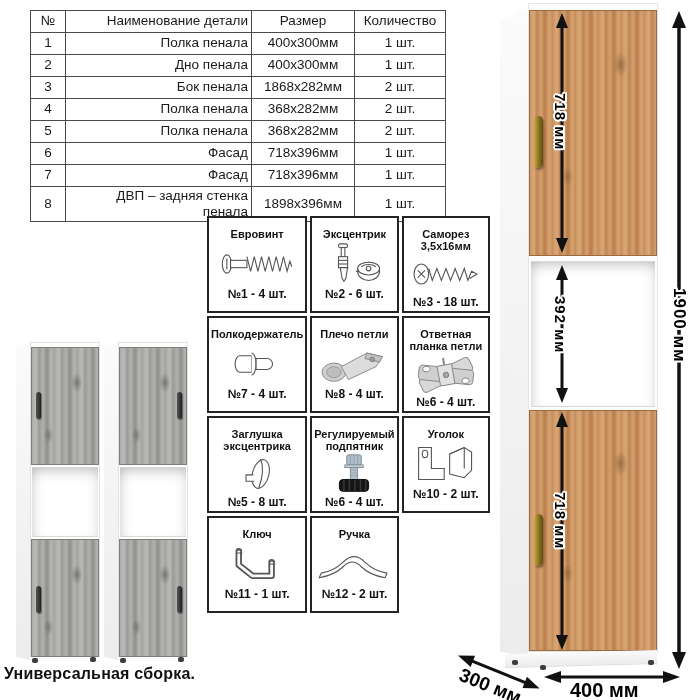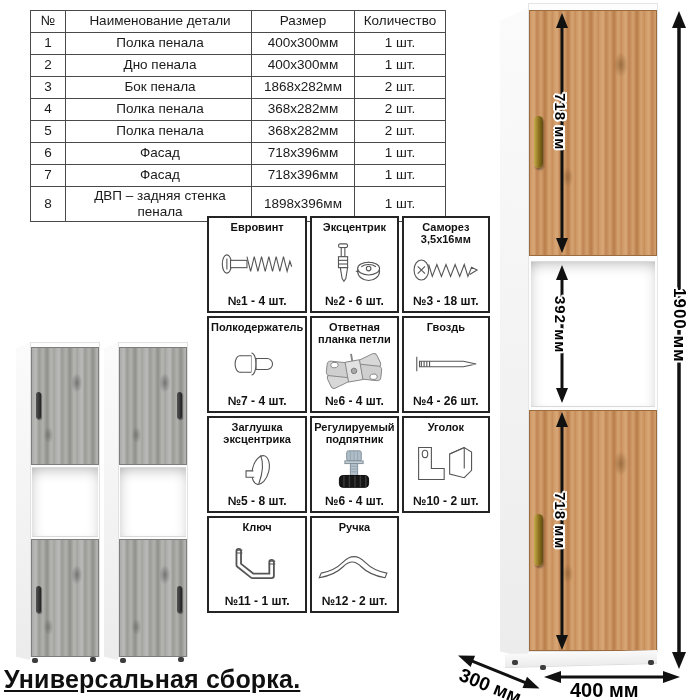--- a/index.html
+++ b/index.html
@@ -5,29 +5,29 @@
   html,body{margin:0;padding:0;}
   body{font-family:"Liberation Sans",sans-serif;background:#fff;}
   #canvas{position:relative;width:700px;height:700px;background:#fff;overflow:hidden;}
 
   
   .parts-table{position:absolute;left:30px;top:10px;border-collapse:collapse;table-layout:fixed;background:#fff;}
   .parts-table td,.parts-table th{border:1px solid #4a4a4a;font-size:13.5px;font-weight:normal;color:#1a1a1a;
      padding:1px 3px;height:19px;text-align:center;line-height:1.2;}
   .parts-table th{font-weight:normal;}
   .parts-table .c-num{width:28px;}
-  .parts-table .c-name{width:176px;text-align:center;padding-left:6px;}
+  .parts-table .c-name{width:176px;text-align:right;padding-left:6px;}
   .parts-table .c-size{width:96px;}
   .parts-table .c-qty{width:84px;}
 
   
   .hw-grid{position:absolute;left:207px;top:216px;width:283px;display:grid;
      grid-template-columns:repeat(3,1fr);grid-auto-rows:97px;gap:3px;}
   .hw-cell{border:2px solid #242424;background:#fff;display:flex;flex-direction:column;
-     align-items:center;justify-content:space-between;padding:3px 2px;box-sizing:border-box;}
+     align-items:center;justify-content:space-between;padding:10px 2px;box-sizing:border-box;}
   .hw-title{font-size:11px;font-weight:bold;color:#111;text-align:center;line-height:1.12;}
   .hw-icon{flex:1;display:flex;align-items:center;justify-content:center;width:100%;}
   .hw-icon svg{width:80px;height:42px;}
   .hw-count{font-size:12px;font-weight:bold;color:#111;}
 
   
   .oak{background:
       radial-gradient(ellipse 10px 18px at 72% 22%, rgba(101,62,25,.45), rgba(101,62,25,0) 70%),
       radial-gradient(ellipse 8px 14px at 30% 68%, rgba(101,62,25,.35), rgba(101,62,25,0) 70%),
       repeating-linear-gradient(90deg,#cd9765 0px,#d9a877 4px,#c18454 7px,#d2a06e 11px,#b97c49 15px,#d5a471 19px,#c68c59 23px);
@@ -50,21 +50,21 @@
   .foot-dot{position:absolute;width:6px;height:5px;background:#3c3c3c;border-radius:2px;}
 
   
   .arr{position:absolute;}
   .dim-label{position:absolute;writing-mode:vertical-rl;font-weight:bold;color:#000;letter-spacing:1px;
       text-shadow:-1.5px -1.5px 0 #fff,1.5px -1.5px 0 #fff,-1.5px 1.5px 0 #fff,1.5px 1.5px 0 #fff,
                   0 -2px 0 #fff,0 2px 0 #fff,-2px 0 0 #fff,2px 0 0 #fff;white-space:nowrap;}
   .dim-h{position:absolute;font-weight:bold;color:#000;white-space:nowrap;
       text-shadow:-1.5px -1.5px 0 #fff,1.5px -1.5px 0 #fff,-1.5px 1.5px 0 #fff,1.5px 1.5px 0 #fff;}
 
-  .caption{position:absolute;left:4px;top:665px;font-size:25px;font-weight:bold;color:#101010;letter-spacing:.2px;text-decoration:underline;}
+  .caption{position:absolute;left:4px;top:665px;font-size:16px;font-weight:bold;color:#101010;letter-spacing:.2px;}
 
   svg .ln{stroke:#555;fill:none;stroke-width:1.2;}
   svg .fw{fill:#fff;stroke:#555;stroke-width:1.2;}
 </style>
 </head>
 <body>
 
 <div id="canvas">
 
   <table class="parts-table">
@@ -179,50 +179,52 @@
         <svg viewBox="0 0 84 46">
             <ellipse class="fw" cx="23" cy="23" rx="5" ry="9"></ellipse>
             <path class="fw" d="M23 14 h13 v18 h-13"></path>
             <path class="fw" d="M36 11 a5 12 0 0 1 0 24"></path>
             <path class="fw" d="M41 17 h12 a6 6 0 0 1 0 12 h-12 z"></path>
           </svg>
       </div>
       <div class="hw-count">№7 - 4 шт.</div>
     </div>
 
+    <div class="hw-cell">
+      <div class="hw-title">Плечо петли</div>
+      <div class="hw-icon">
+        <svg viewBox="0 0 84 46">
+            <ellipse cx="20" cy="32" rx="13" ry="10" fill="#cfcfcf" stroke="#848484"></ellipse>
+            <ellipse cx="20" cy="32" rx="8" ry="6" fill="#bdbdbd" stroke="#979797"></ellipse>
+            <path d="M28 26 L56 11 L73 15 L66 26 L36 40 Z" fill="#dcdcdc" stroke="#848484"></path>
+            <path d="M56 11 L73 15 L70 21 L54 17 Z" fill="#c4c4c4" stroke="#848484"></path>
+            <circle cx="62" cy="18" r="2.5" fill="#9e9e9e" stroke="#777"></circle>
+          </svg>
+      </div>
+      <div class="hw-count">№8 - 4 шт.</div>
+    </div>
 
     <div class="hw-cell">
       <div class="hw-title">Ответная планка петли</div>
       <div class="hw-icon">
         <svg viewBox="0 0 84 46">
             <g transform="rotate(-10 42 24)">
               <rect x="12" y="16" width="60" height="16" rx="4" fill="#d8d8d8" stroke="#848484" transform="rotate(-16 42 24)"></rect>
               <rect x="12" y="16" width="60" height="16" rx="4" fill="#cfcfcf" stroke="#848484" transform="rotate(16 42 24)"></rect>
               <rect x="34" y="13" width="16" height="22" fill="#e2e2e2" stroke="#848484"></rect>
               <ellipse cx="22" cy="14" rx="4" ry="3" fill="#fff" stroke="#848484"></ellipse>
               <ellipse cx="62" cy="34" rx="4" ry="3" fill="#fff" stroke="#848484"></ellipse>
               <circle cx="42" cy="24" r="3" fill="#a8a8a8" stroke="#777"></circle>
               <line x1="42" y1="5" x2="42" y2="13" stroke="#848484" stroke-width="2"></line>
             </g>
           </svg>
       </div>
       <div class="hw-count">№6 - 4 шт.</div>
     </div>
 
-    <div class="hw-cell">
-      <div class="hw-title">Гвоздь</div>
-      <div class="hw-icon">
-        <svg viewBox="0 0 84 46">
-            <path class="ln" d="M10 15 v16" stroke-width="2"></path>
-            <path class="fw" d="M13 20 h48 l14 3 -14 3 h-48 z"></path>
-            <path class="ln" d="M15 20 v6 M18 20 v6 M21 20 v6 M24 20 v6" stroke-width=".8"></path>
-          </svg>
-      </div>
-      <div class="hw-count">№4 - 26 шт.</div>
-    </div>
 
     <div class="hw-cell">
       <div class="hw-title">Заглушка эксцентрика</div>
       <div class="hw-icon">
         <svg viewBox="0 0 84 46">
             <ellipse class="fw" cx="46" cy="23" rx="9" ry="16" transform="rotate(14 46 23)"></ellipse>
             <path class="ln" d="M46 7 q5 12 -2 31"></path>
             <path class="fw" d="M38 24 h-8 v7 h9"></path>
           </svg>
       </div>

